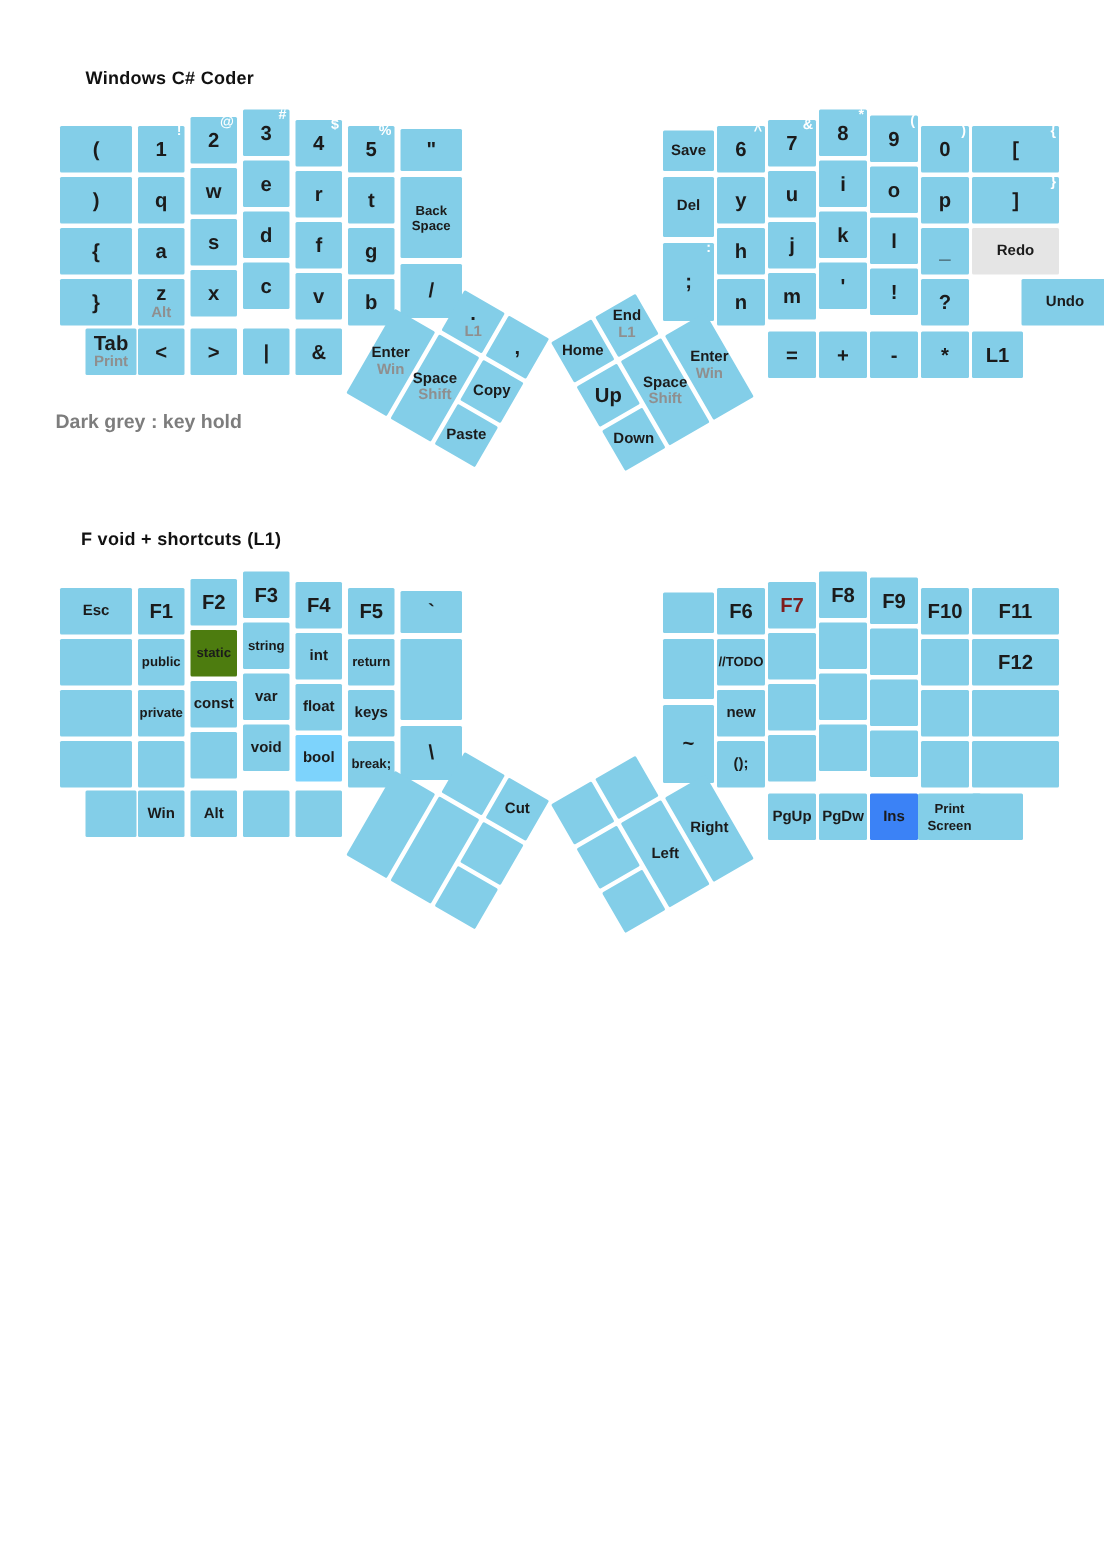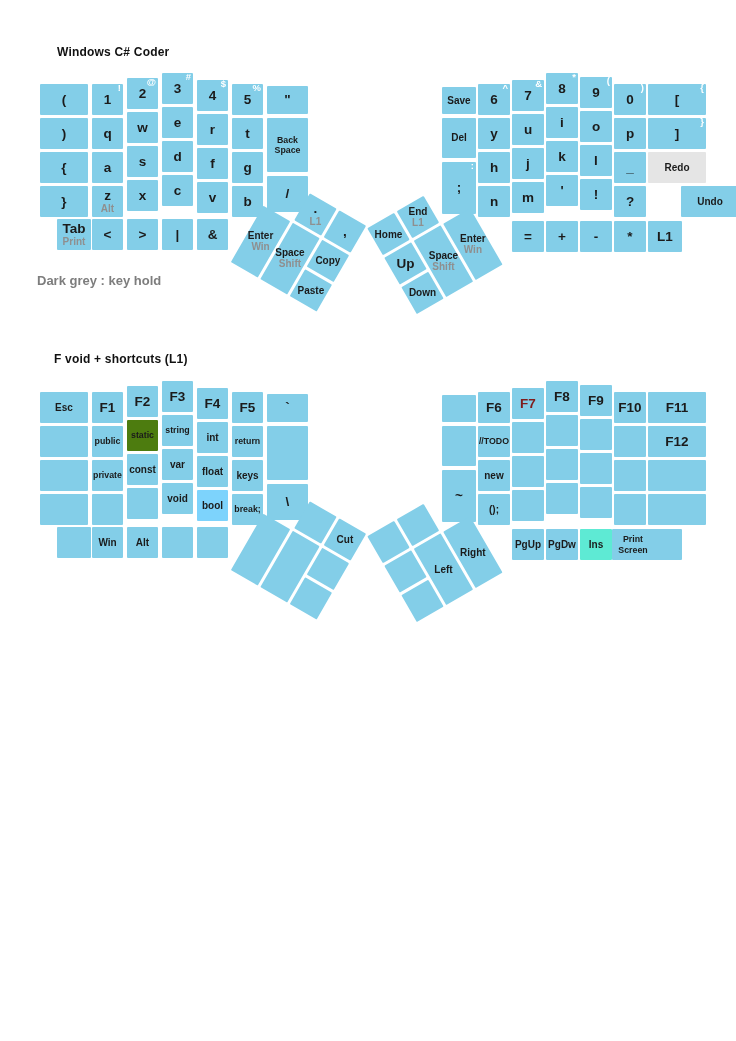--- a/index.html
+++ b/index.html
@@ -652,21 +652,21 @@
       </div>
       <div class="key" style="left: 580px; top: 419px; width: 32px; height: 31px; background: rgb(131, 206, 232);">
         <div class="key-inner"></div>
       </div>
       <div class="key" style="left: 580px; top: 453px; width: 32px; height: 31px; background: rgb(131, 206, 232);">
         <div class="key-inner"></div>
       </div>
       <div class="key" style="left: 580px; top: 487px; width: 32px; height: 31px; background: rgb(131, 206, 232);">
         <div class="key-inner"></div>
       </div>
-      <div class="key" style="left: 580px; top: 529px; width: 32px; height: 31px; background: #5eead4; align-items: flex-end;">
+      <div class="key" style="left: 580px; top: 529px; width: 32px; height: 31px; background: #3b82f6; align-items: flex-end;">
         <div class="key-inner">
           <div class="tap fs-med" style="color: rgb(27, 27, 27);">Ins</div>
         </div>
       </div>
       <div class="key" style="left: 614px; top: 392px; width: 32px; height: 31px; background: rgb(131, 206, 232);">
         <div class="key-inner">
           <div class="tap fs-big" style="color: rgb(27, 27, 27);">F10</div>
         </div>
       </div>
       <div class="key" style="left: 614px; top: 426px; width: 32px; height: 31px; background: rgb(131, 206, 232);">

